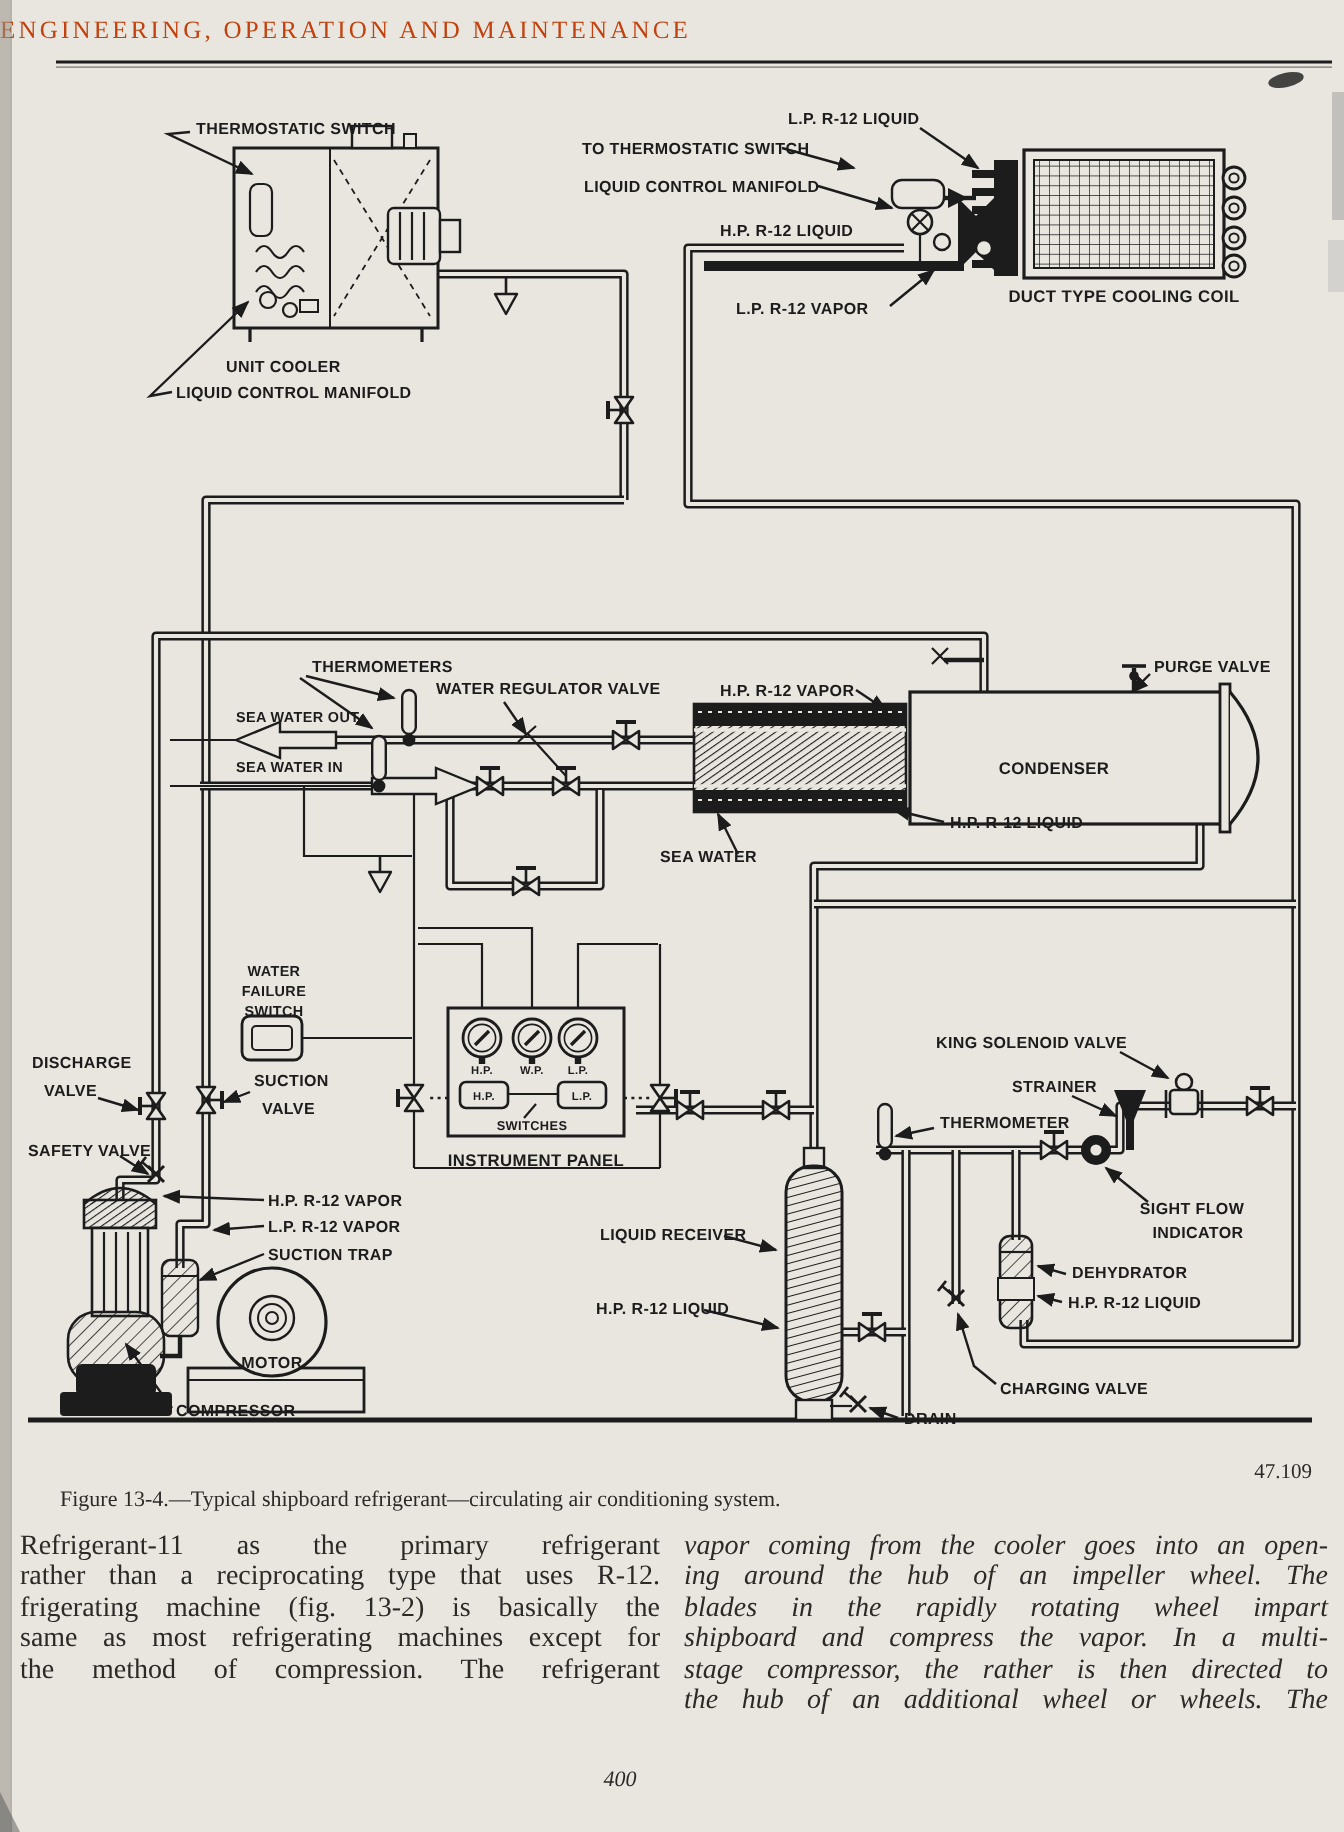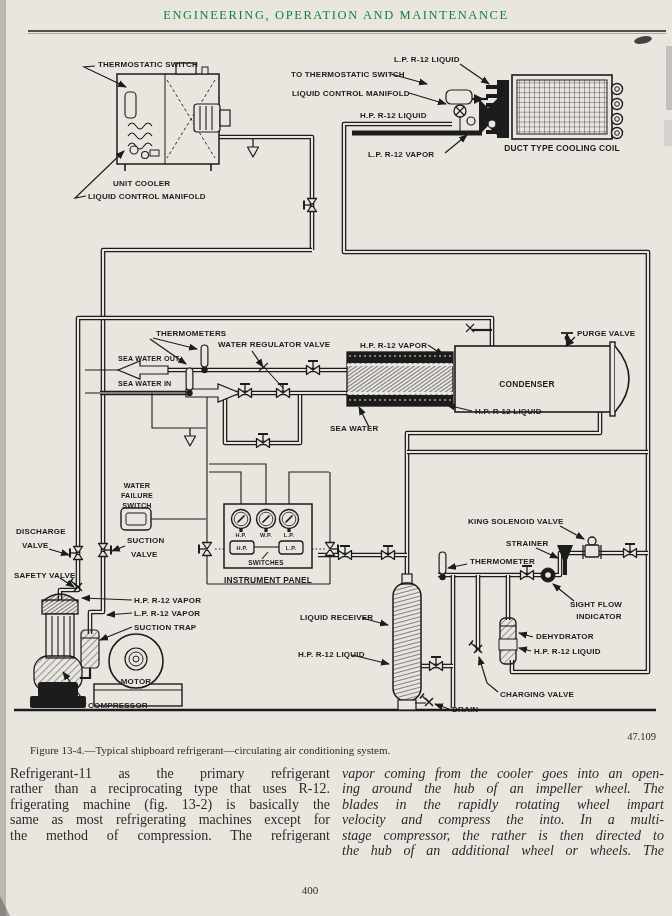--- a/index.html
+++ b/index.html
@@ -1,27 +1,27 @@
 <!DOCTYPE html>
 <html><head>
 <meta charset="utf-8">
 <style>
   html,body{margin:0;padding:0;}
   body{width:672px;height:916px;position:relative;background:#e9e6e0;font-family:"Liberation Serif",serif;overflow:hidden;}
   #stage{position:absolute;inset:0;}
   svg{position:absolute;top:0;left:0;}
-  .hdr{position:absolute;top:8px;left:0;width:672px;text-align:center;font-size:12.5px;letter-spacing:1.6px;color:#15803d;}
+  .hdr{position:absolute;top:8px;left:0;width:672px;text-align:left;font-size:12.5px;letter-spacing:1.6px;color:#c2410c;}
   .refnum{position:absolute;top:731px;right:16px;font-size:10.5px;color:#2b2a27;}
   .caption{position:absolute;top:744px;left:30px;right:10px;font-size:11px;color:#2b2a27;}
   .col{position:absolute;top:766px;font-size:14px;line-height:15.4px;color:#2b2a27;}
   .col-l{left:10px;width:320px;}
   .col-r{left:342px;width:322px;font-style:italic;}
   .bl{text-align:justify;text-align-last:justify;white-space:normal;}
   .indent{text-indent:13px;}
-  .pgnum{position:absolute;top:884px;left:0;width:620px;text-align:center;font-size:11px;color:#2b2a27;}
+  .pgnum{position:absolute;top:884px;left:0;width:620px;text-align:center;font-size:11px;color:#2b2a27;font-style:italic;}
   text{font-family:"Liberation Sans",sans-serif;font-weight:bold;fill:#1c1c1c;letter-spacing:.2px;}
   .lbl{font-size:8px;}
   .lbl7{font-size:7.2px;}
   .lbl5{font-size:5.6px;}
   .lbl6{font-size:6.4px;}
   .lbl85{font-size:8.4px;}
   .pipe{stroke:#1c1c1c;stroke-width:4.6;fill:none;stroke-linejoin:round;}
   .pipe-core{stroke:#e9e6e0;stroke-width:2.1;fill:none;stroke-linejoin:round;}
   .pip2{stroke:#1c1c1c;stroke-width:2.2;fill:none;}
   .fat{stroke:#1c1c1c;stroke-width:5;fill:none;}
@@ -410,20 +410,20 @@
   <div class="bl">Refrigerant-11 as the primary refrigerant</div>
   <div class="bl">rather than a reciprocating type that uses R-12.</div>
   <div class="bl">frigerating machine (fig. 13-2) is basically the</div>
   <div class="bl">same as most refrigerating machines except for</div>
   <div class="bl">the method of compression. The refrigerant</div>
 </div>
 <div class="col col-r">
   <div class="bl">vapor coming from the cooler goes into an open-</div>
   <div class="bl">ing around the hub of an impeller wheel. The</div>
   <div class="bl">blades in the rapidly rotating wheel impart</div>
-  <div class="bl">velocity and compress the into. In a multi-</div>
+  <div class="bl">shipboard and compress the vapor. In a multi-</div>
   <div class="bl">stage compressor, the rather is then directed to</div>
   <div class="bl">the hub of an additional wheel or wheels. The</div>
 </div>
 
 <div class="pgnum">400</div>
 
 </div>
 
 </body></html>

